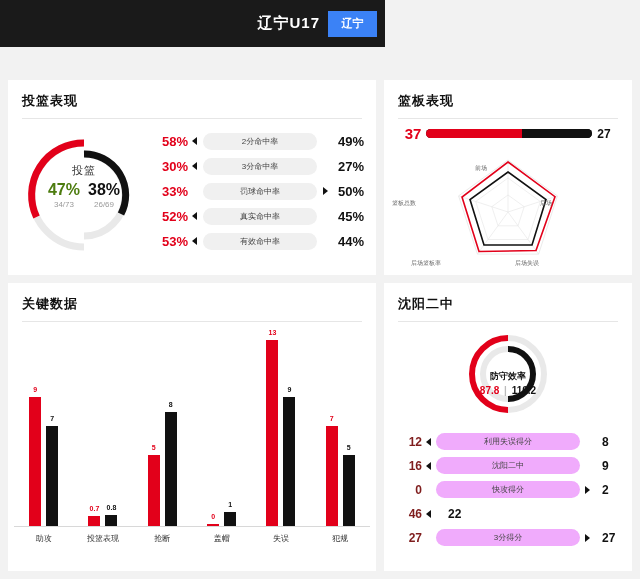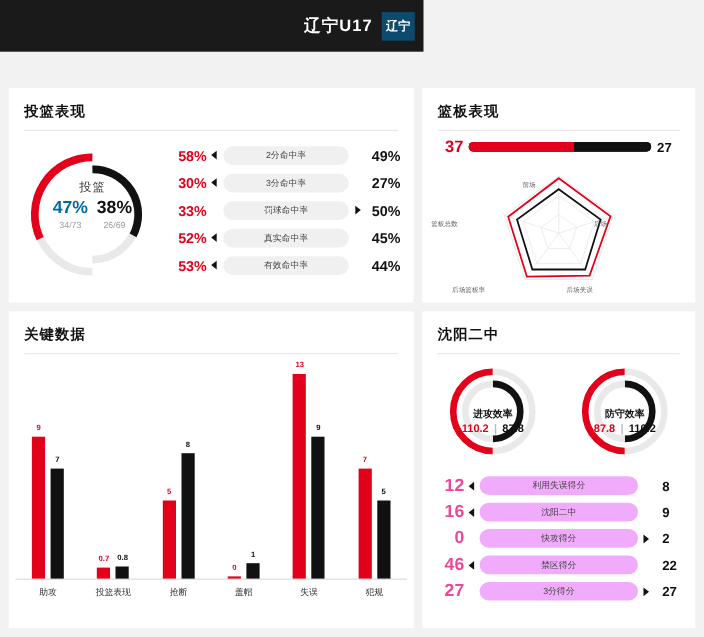--- a/index.html
+++ b/index.html
@@ -31,21 +31,21 @@
     margin-right: 8px; flex: 0 0 auto;
   }
   .crest-inner {
     width: 28px; height: 28px; border-radius: 50%;
     background: #1b3f8f; display:flex; align-items:center; justify-content:center;
   }
   .crest-inner svg { display:block; }
   .hdr-home-name { color: #fff; font-size: 15px; font-weight: bold; letter-spacing: 1px; }
   .hdr-away-name { color: #fff; font-size: 15px; font-weight: bold; letter-spacing: 1px; margin-right: 8px; }
   .away-badge {
-    width: 30px; height: 26px; background: #0c4a6e; color: #fff; font-size: 11px;
+    width: 49px; height: 26px; background: #3b82f6; color: #fff; font-size: 11px;
     display: flex; align-items: center; justify-content: center; font-weight: bold;
   }
 
   
   .card { position: absolute; background: #fff; }
   .card-title {
     font-size: 13px; font-weight: bold; color: #111; letter-spacing: 1px;
   }
   .card-title-rule { width: 100%; height: 1px; background: #e6e6e6; margin-top: 8px; }
 
@@ -62,21 +62,21 @@
     position: absolute; left: 0; right: 0; top: 38px; text-align: center;
     font-size: 11px; color: #333; letter-spacing: 1px;
   }
   .donut-vals {
     position: absolute; left: 0; right: 0; top: 56px;
     display: flex; align-items: baseline; justify-content: center; gap: 8px;
   }
   .dv { text-align: center; }
   .dv .pct { font-size: 16px; font-weight: bold; }
   .dv .sub { font-size: 8px; color: #9a9a9a; margin-top: 1px; }
-  .dv.home .pct { color: #0369a1; }
+  .dv.home .pct { color: #4d7c0f; }
   .dv.away .pct { color: #111; }
 
   .shoot-rows { flex: 1; padding-top: 4px; }
   .srow { display: flex; align-items: center; height: 24px; margin-bottom: 1px; }
   .srow .lv { width: 34px; text-align: right; font-size: 13px; font-weight: bold; color: #e2001a; }
   .srow .rv { width: 34px; text-align: left; font-size: 13px; font-weight: bold; color: #111; padding-left: 6px;}
   .srow .pill {
     flex: 1; height: 17px; background: #f0f0f0; border-radius: 9px;
     display: flex; align-items: center; justify-content: center;
     font-size: 8px; color: #444; margin: 0 6px;
@@ -123,21 +123,21 @@
     font-size: 9px; font-weight: bold; color: #111;
   }
   .eff-vals {
     position: absolute; left: 0; right: 0; top: 55px; text-align: center; font-size: 10px; font-weight: bold;
   }
   .eff-vals .l { color: #e2001a; }
   .eff-vals .sep { color: #bbb; margin: 0 2px; }
   .eff-vals .r { color: #111; }
 
   .orow { display: flex; align-items: center; height: 23px; margin-bottom: 1px; }
-  .orow .lv { width: 28px; text-align: right; font-size: 16px; font-weight: bold; color: #ec4899; }
+  .orow .lv { width: 28px; text-align: right; font-size: 12px; font-weight: bold; color: #7f1d1d; }
   .orow .rv { width: 28px; text-align: left; font-size: 12px; font-weight: bold; color: #111; padding-left: 8px; }
   .orow .pill {
     flex: 1; height: 17px; background: #f0abfc; border-radius: 9px;
     display: flex; align-items: center; justify-content: center;
     font-size: 8px; color: #444; margin: 0 5px;
   }
 </style>
 </head>
 <body>
 
@@ -327,34 +327,20 @@
     </div>
   </div>
 
   <div class="card" id="card-offense">
     <div class="card-pad">
       <div class="card-title">沈阳二中</div>
       <div class="card-title-rule"></div>
     </div>
 
     <div class="eff-row">
-      <div class="eff">
-        <svg width="104" height="86" viewBox="0 0 104 86">
-          <path d="M 52 8 A 36 36 0 0 0 52 80" fill="none" stroke="#e2001a" stroke-width="6"></path>
-          <path d="M 52 8 A 36 36 0 0 1 52 80" fill="none" stroke="#e9e9e9" stroke-width="6"></path>
-          <path d="M 52 19 A 25 25 0 0 1 52 69" fill="none" stroke="#111111" stroke-width="6"></path>
-          <path d="M 52 19 A 25 25 0 0 0 52 69" fill="none" stroke="#e9e9e9" stroke-width="6"></path>
-        </svg>
-        <div class="eff-title">进攻效率</div>
-        <div class="eff-vals">
-          <span class="l">110.2</span>
-          <span class="sep">|</span>
-          <span class="r">87.8</span>
-        </div>
-      </div>
 
       <div class="eff">
         <svg width="104" height="86" viewBox="0 0 104 86">
           <path d="M 52 8 A 36 36 0 0 0 52 80" fill="none" stroke="#e2001a" stroke-width="6"></path>
           <path d="M 52 8 A 36 36 0 0 1 52 80" fill="none" stroke="#e9e9e9" stroke-width="6"></path>
           <path d="M 52 19 A 25 25 0 0 1 52 69" fill="none" stroke="#111111" stroke-width="6"></path>
           <path d="M 52 19 A 25 25 0 0 0 52 69" fill="none" stroke="#e9e9e9" stroke-width="6"></path>
         </svg>
         <div class="eff-title">防守效率</div>
         <div class="eff-vals">
@@ -383,21 +369,20 @@
       <div class="orow">
         <span class="lv">0</span>
         <span class="tri tri-l off"></span>
         <span class="pill">快攻得分</span>
         <span class="tri tri-r"></span>
         <span class="rv">2</span>
       </div>
       <div class="orow">
         <span class="lv">46</span>
         <span class="tri tri-l"></span>
-        <span class="pill">禁区得分</span>
         <span class="tri tri-r off"></span>
         <span class="rv">22</span>
       </div>
       <div class="orow">
         <span class="lv">27</span>
         <span class="tri tri-l off"></span>
         <span class="pill">3分得分</span>
         <span class="tri tri-r"></span>
         <span class="rv">27</span>
       </div>

